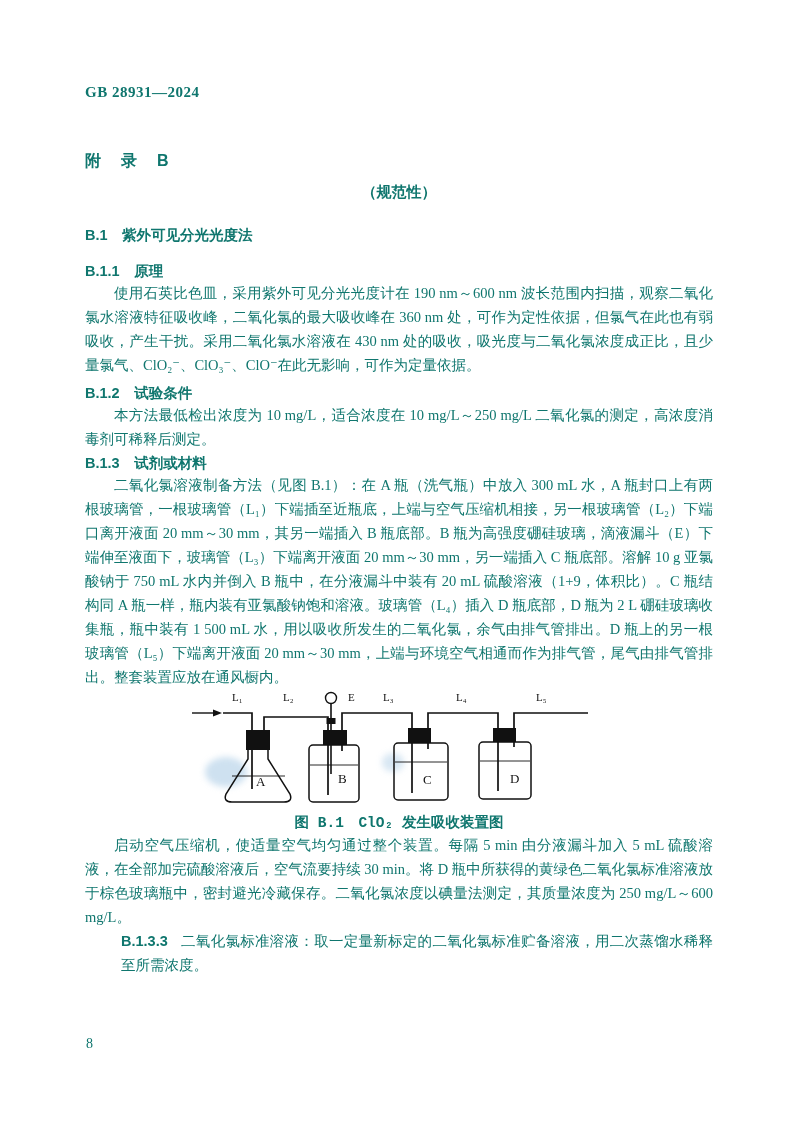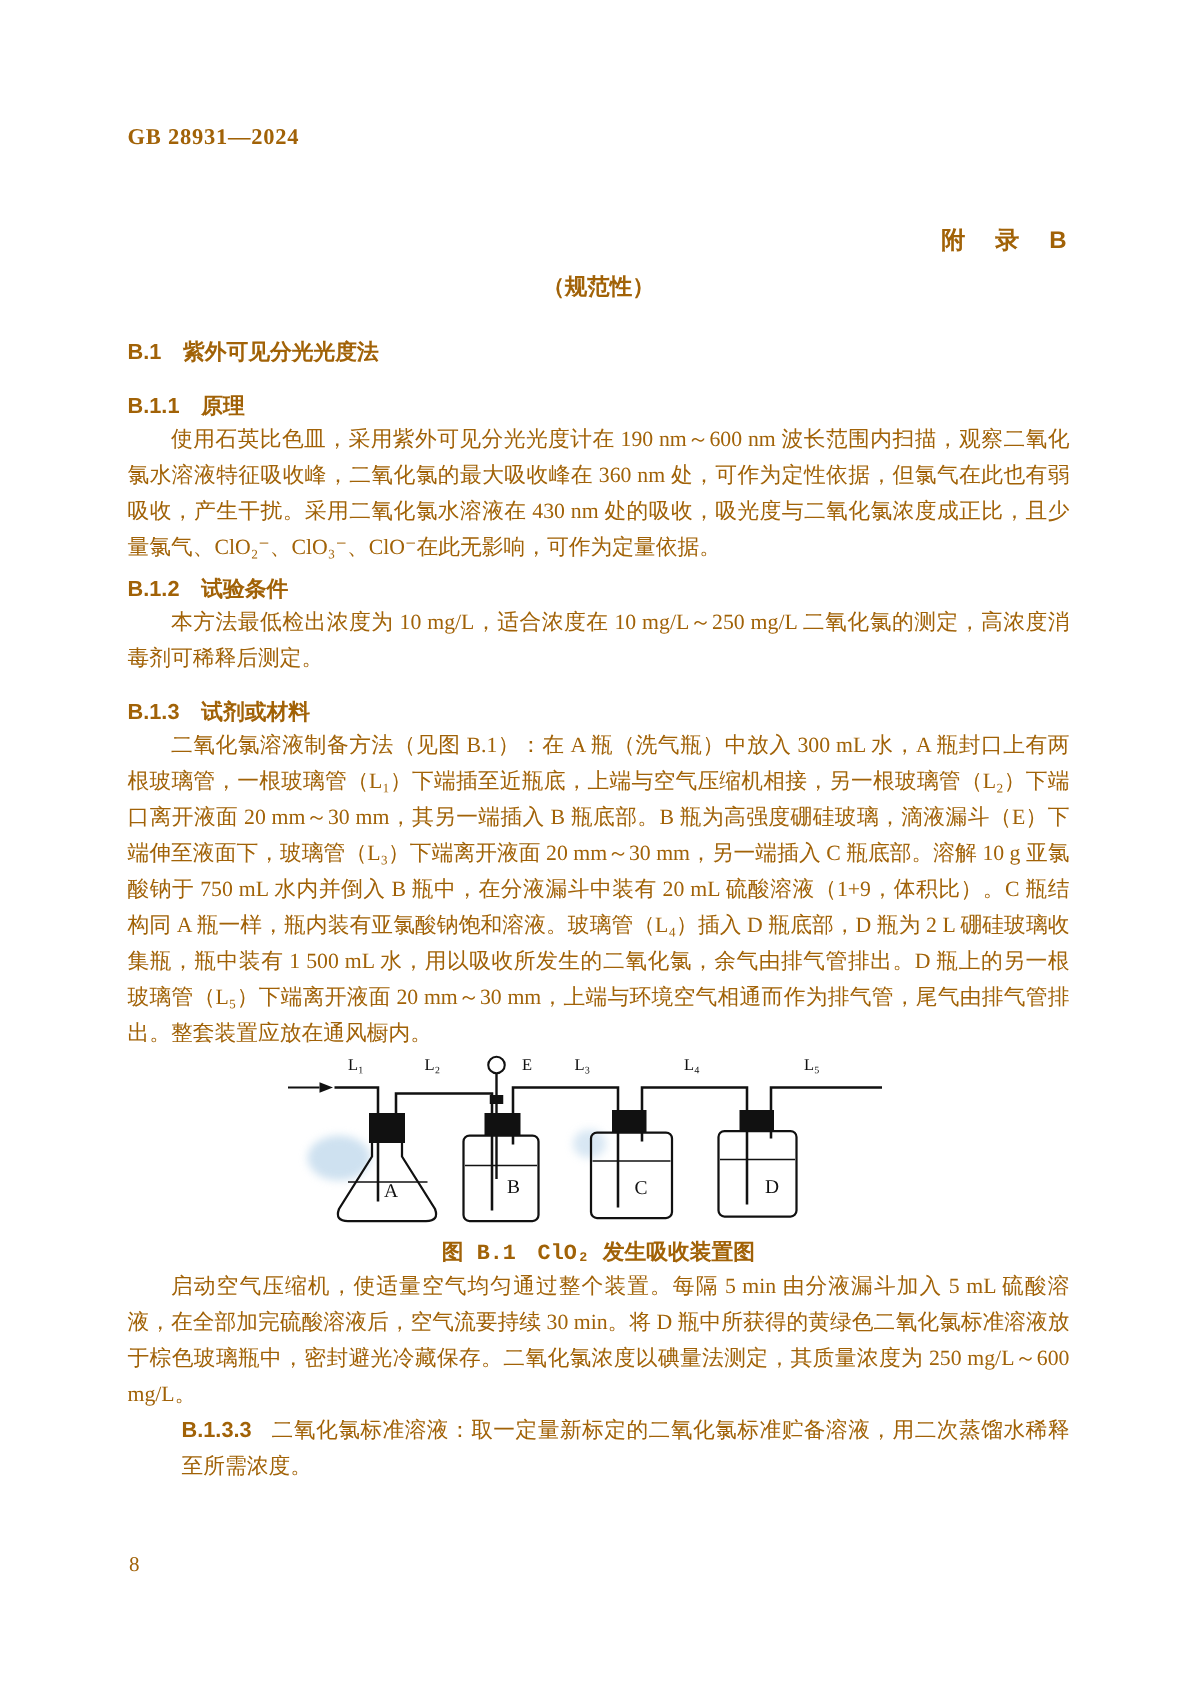--- a/index.html
+++ b/index.html
@@ -1,30 +1,30 @@
 <!DOCTYPE html>
 <html><head>
 <meta charset="utf-8">
 <style>
   html,body{margin:0;padding:0;background:#fff;}
   .page{position:relative;width:794px;height:1064px;background:#ffffff;overflow:hidden;
-        color:#a16207;font-family:"Liberation Serif","DejaVu Serif",serif;}
+        color:#0f766e;font-family:"Liberation Serif","DejaVu Serif",serif;}
   .std-header{position:absolute;left:85px;top:84px;font-weight:bold;font-size:15px;
         letter-spacing:.5px;font-family:"Liberation Serif","DejaVu Serif",serif;}
   .content{position:absolute;left:85px;top:150px;width:628px;}
-  .t1{text-align:right;font-weight:bold;font-size:16px;line-height:22px;
+  .t1{text-align:left;font-weight:bold;font-size:16px;line-height:22px;
       font-family:"Liberation Sans","DejaVu Sans",sans-serif;letter-spacing:2px;}
   .t2{text-align:center;font-weight:bold;font-size:15px;line-height:21px;margin-top:9px;
       font-family:"Liberation Sans","DejaVu Sans",sans-serif;}
   .t3{text-align:center;font-weight:bold;font-size:15.5px;line-height:21px;margin-top:6px;
       font-family:"Liberation Sans","DejaVu Sans",sans-serif;letter-spacing:1px;}
   .sec{font-weight:bold;font-size:14.5px;line-height:20px;margin:0;
       font-family:"Liberation Sans","DejaVu Sans",sans-serif;}
   .mt23{margin-top:23px}.mt16{margin-top:16px}.mt8{margin-top:8px}.mt6{margin-top:6px}
-  .mt2{margin-top:14px}.mt17{margin-top:17px}.mt4{margin-top:4px}
+  .mt2{margin-top:2px}.mt17{margin-top:17px}.mt4{margin-top:4px}
   p.body{font-size:14.5px;line-height:24px;text-align:justify;margin:0;text-indent:2em;}
   p.clause{font-size:14.5px;line-height:21px;text-align:justify;margin:0;text-indent:0;}
   p.clause.lh24{line-height:24px;margin-left:36px;}
   .clause-label{font-weight:bold;font-family:"Liberation Sans","DejaVu Sans",sans-serif;
       margin-right:.9em;}
   .figure-wrap{margin:0 0 0 105px;width:400px;}
   .fig-caption{text-align:center;font-weight:bold;font-size:14.5px;line-height:20px;margin-top:2px;
       font-family:Liberation Mono, monospace;}
   .page-num{position:absolute;left:86px;top:1036px;font-size:14px;}
   .smudge{position:absolute;border-radius:50%;filter:blur(3px);pointer-events:none;}

